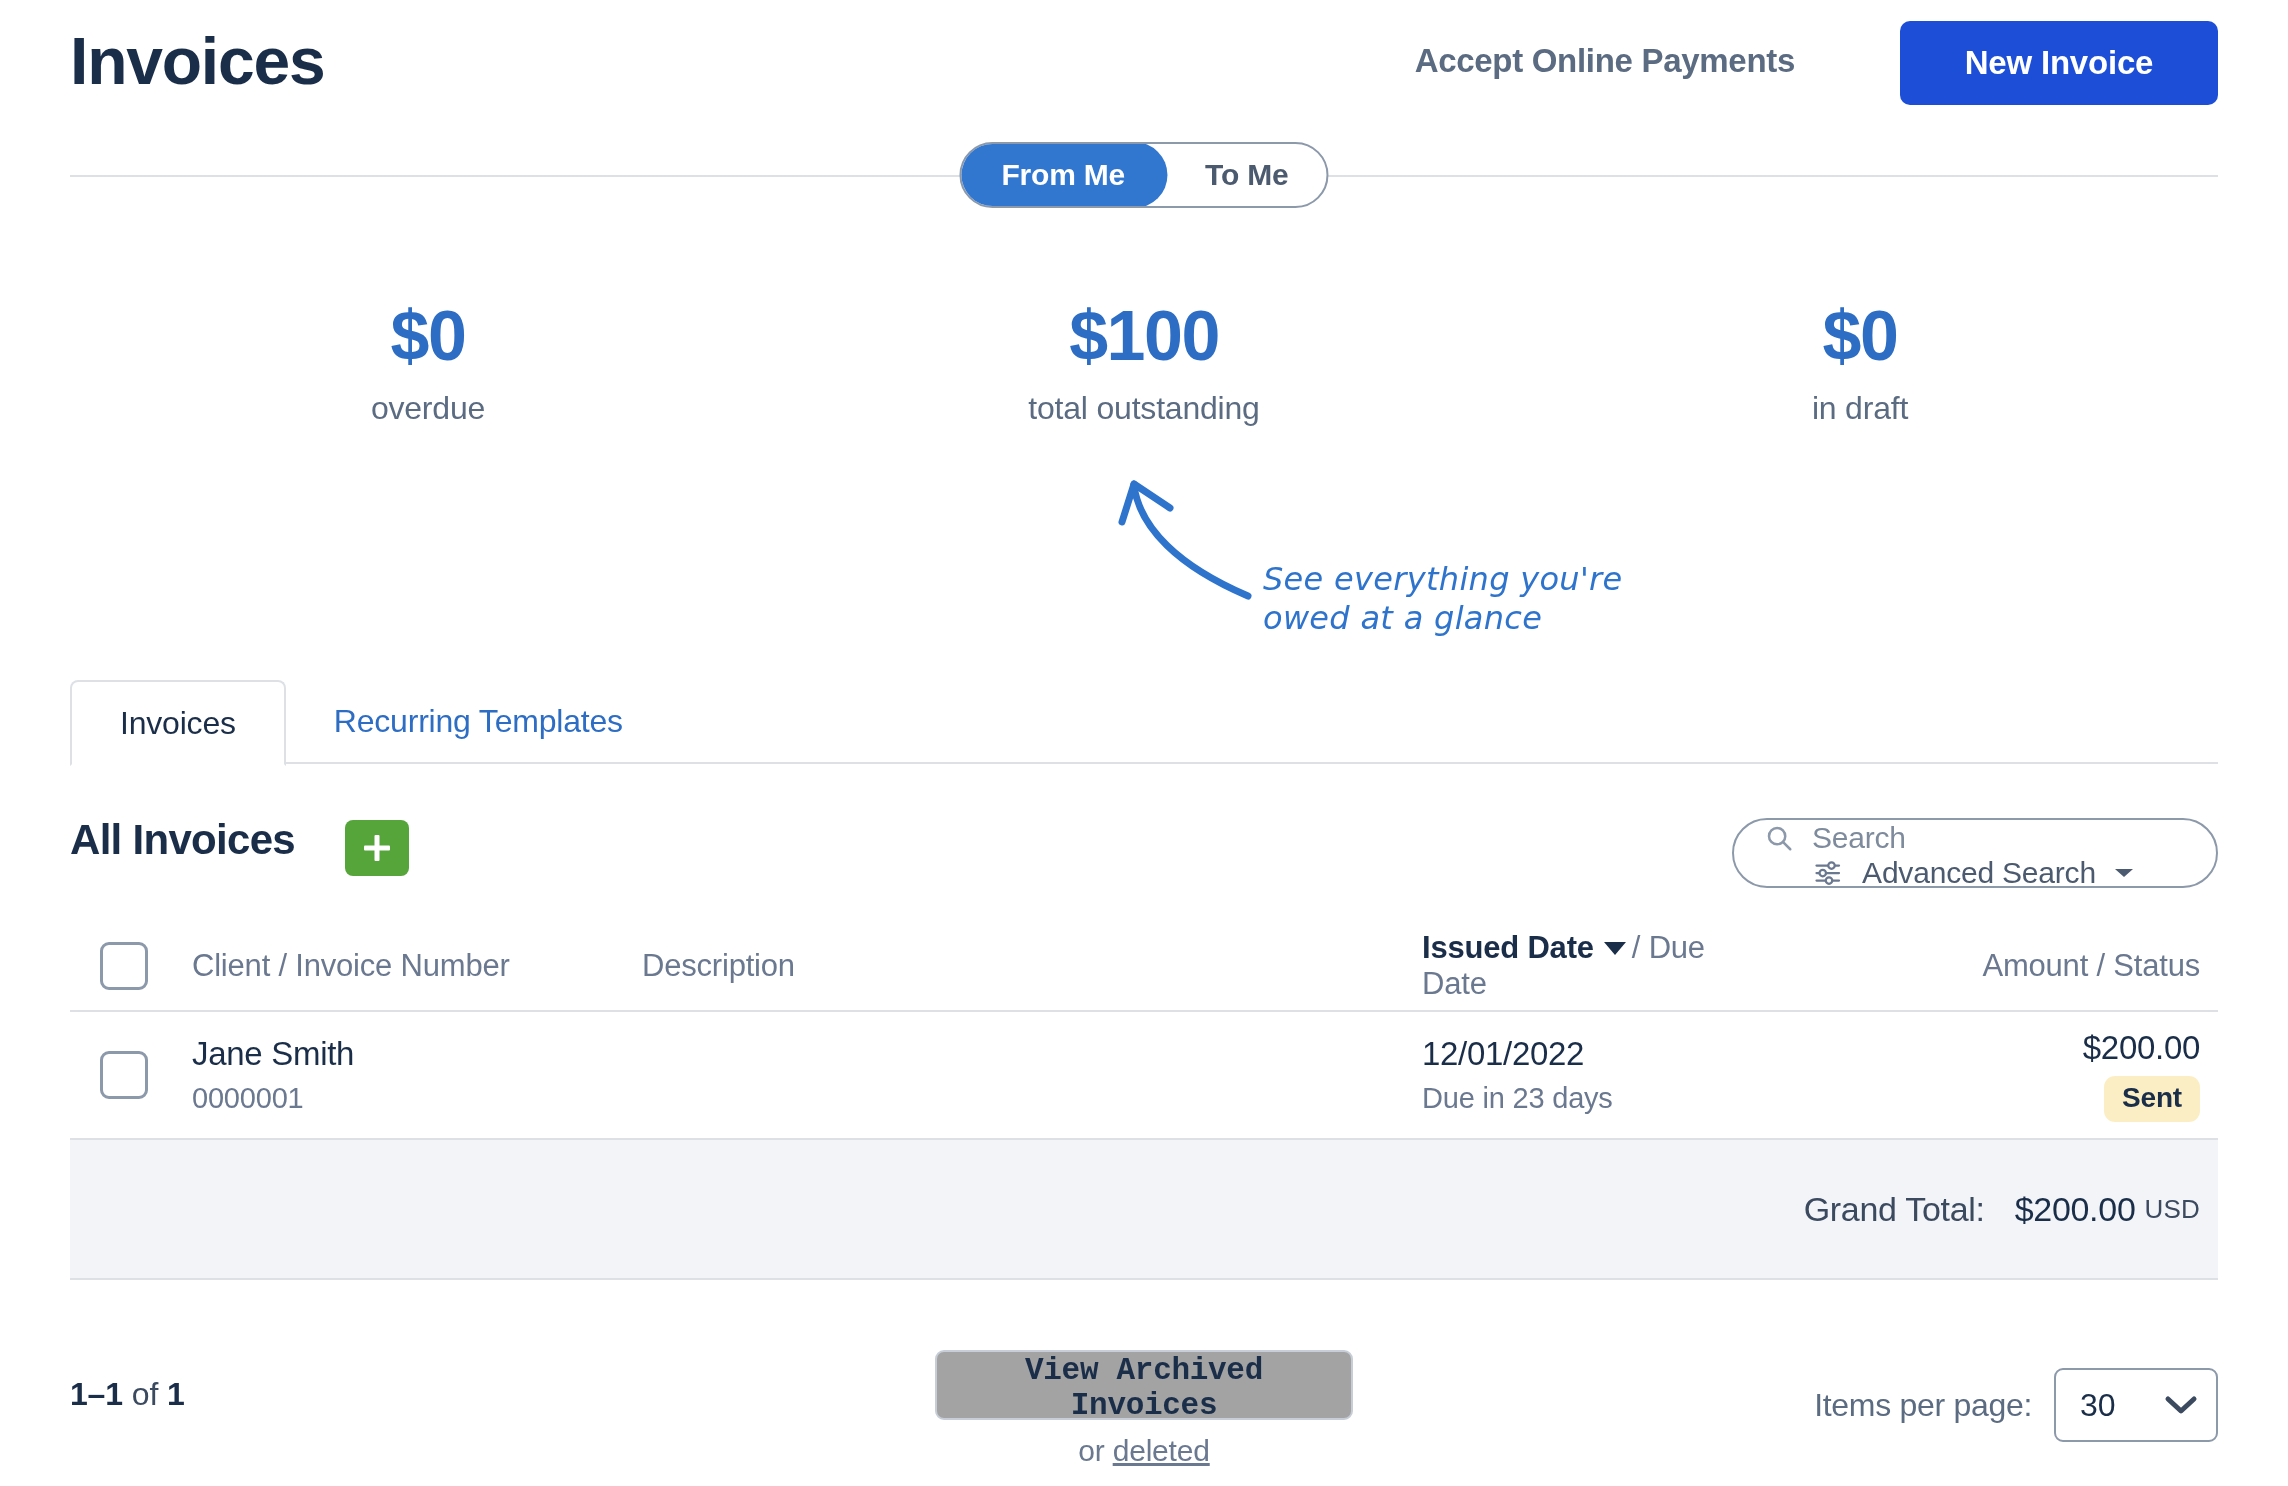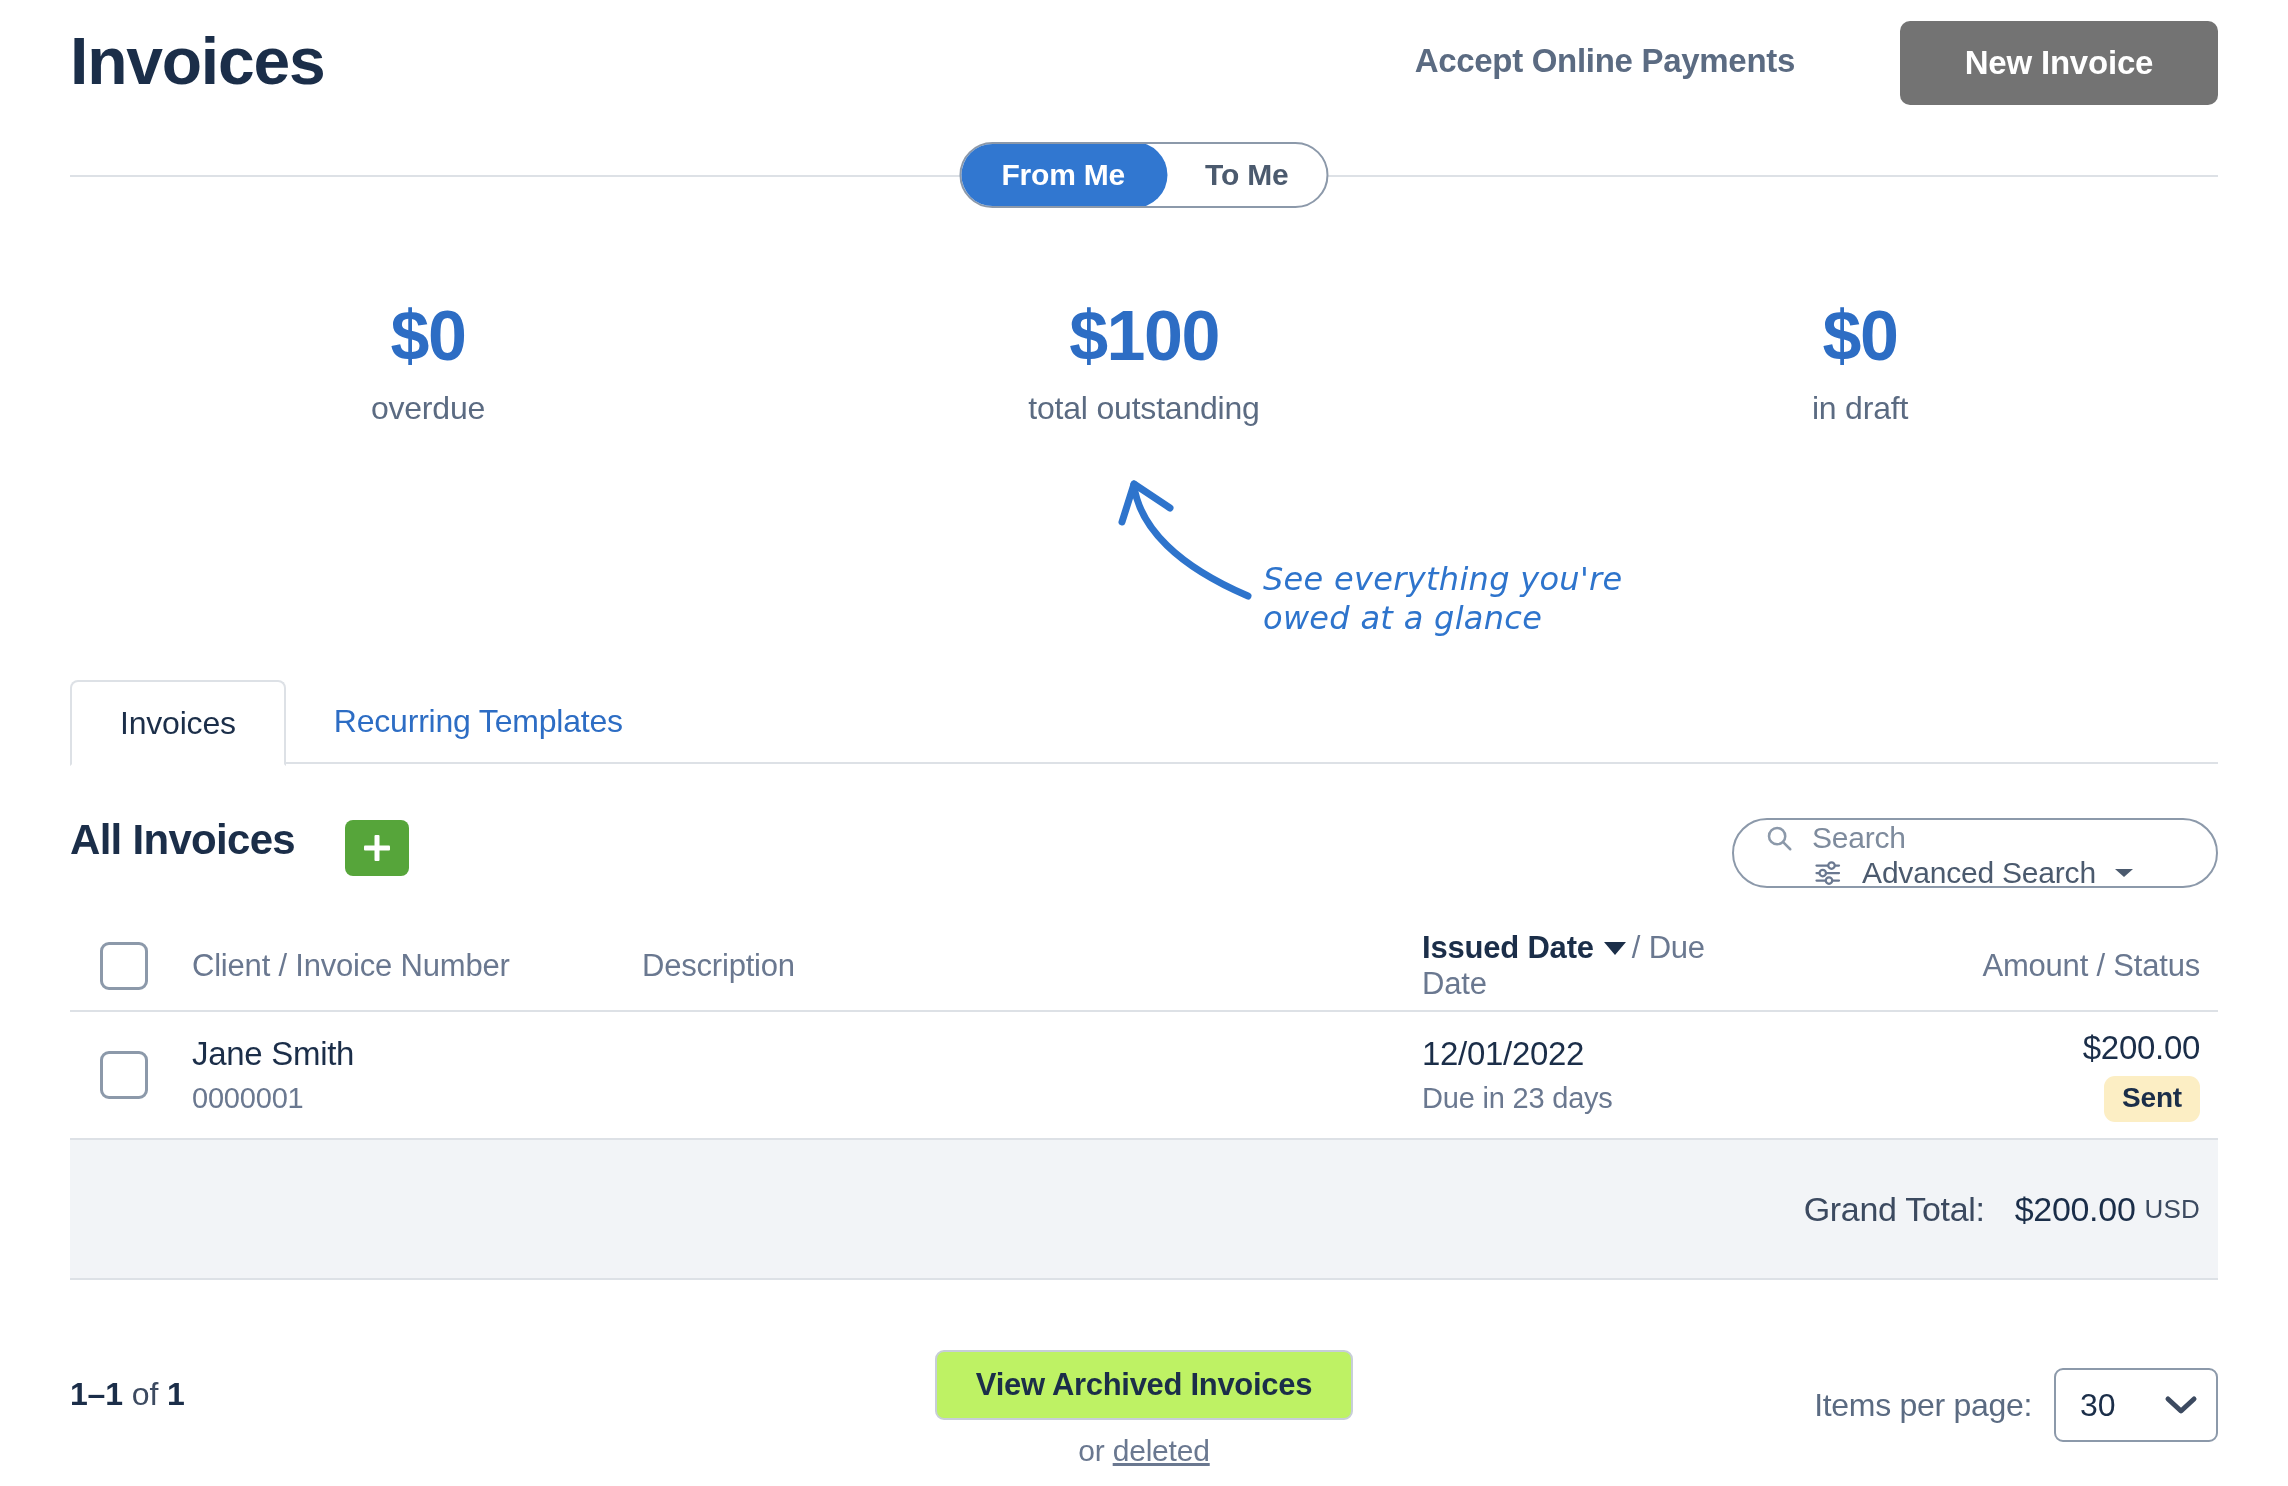--- a/index.html
+++ b/index.html
@@ -37,21 +37,21 @@
     font-size: 33px;
     font-weight: 700;
     color: #5b6b82;
     letter-spacing: -0.3px;
     white-space: nowrap;
   }
   .new-invoice-btn {
     position: absolute;
     right: 70px; top: 21px;
     width: 318px; height: 84px;
-    background: #737373;
+    background: #1d4ed8;
     border: none;
     border-radius: 10px;
     color: #ffffff;
     font-size: 33px;
     font-weight: 700;
     font-family: "Liberation Sans", sans-serif;
     letter-spacing: -0.2px;
     cursor: pointer;
     display: flex;
     align-items: center;
@@ -349,24 +349,24 @@
   .archived-wrap {
     position: absolute;
     left: 50%; top: 0;
     transform: translateX(-50%);
     display: flex;
     flex-direction: column;
     align-items: center;
   }
   .archived-btn {
     width: 418px; height: 70px;
-    background: #bef264;
+    background: #a3a3a3;
     border: 2px solid #c7ced8;
     border-radius: 9px;
-    font-family: Liberation Sans, sans-serif;
+    font-family: Liberation Mono, monospace;
     font-size: 31px;
     font-weight: 700;
     color: #1b2e49;
     letter-spacing: -0.3px;
     cursor: pointer;
   }
   .or-deleted {
     margin-top: 14px;
     font-size: 30px;
     color: #6a7890;

